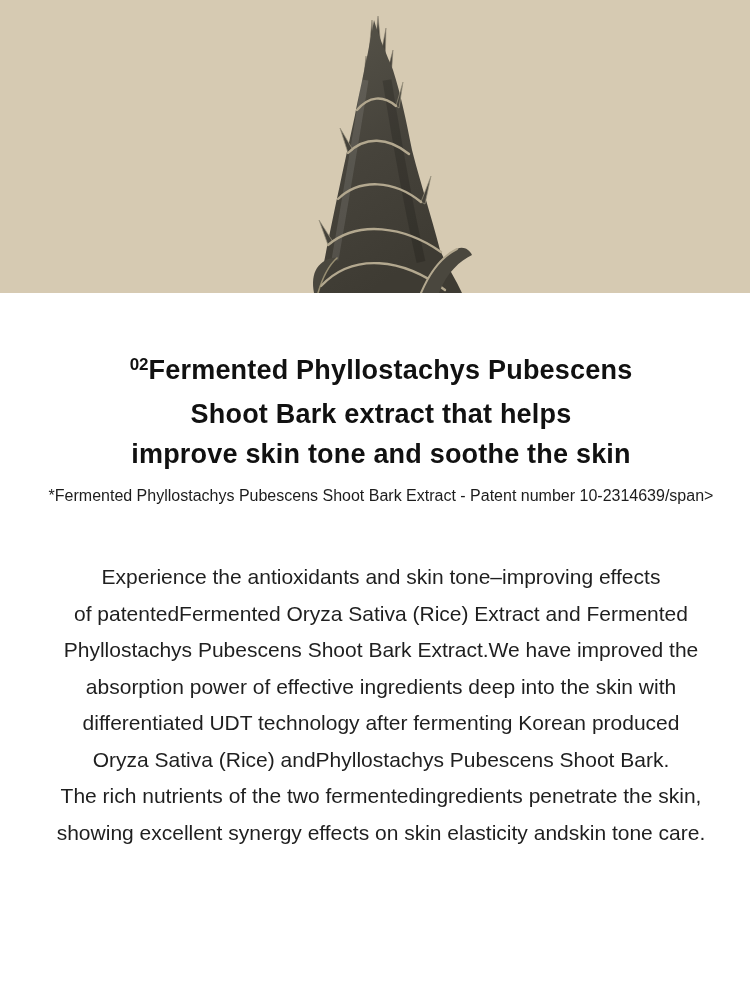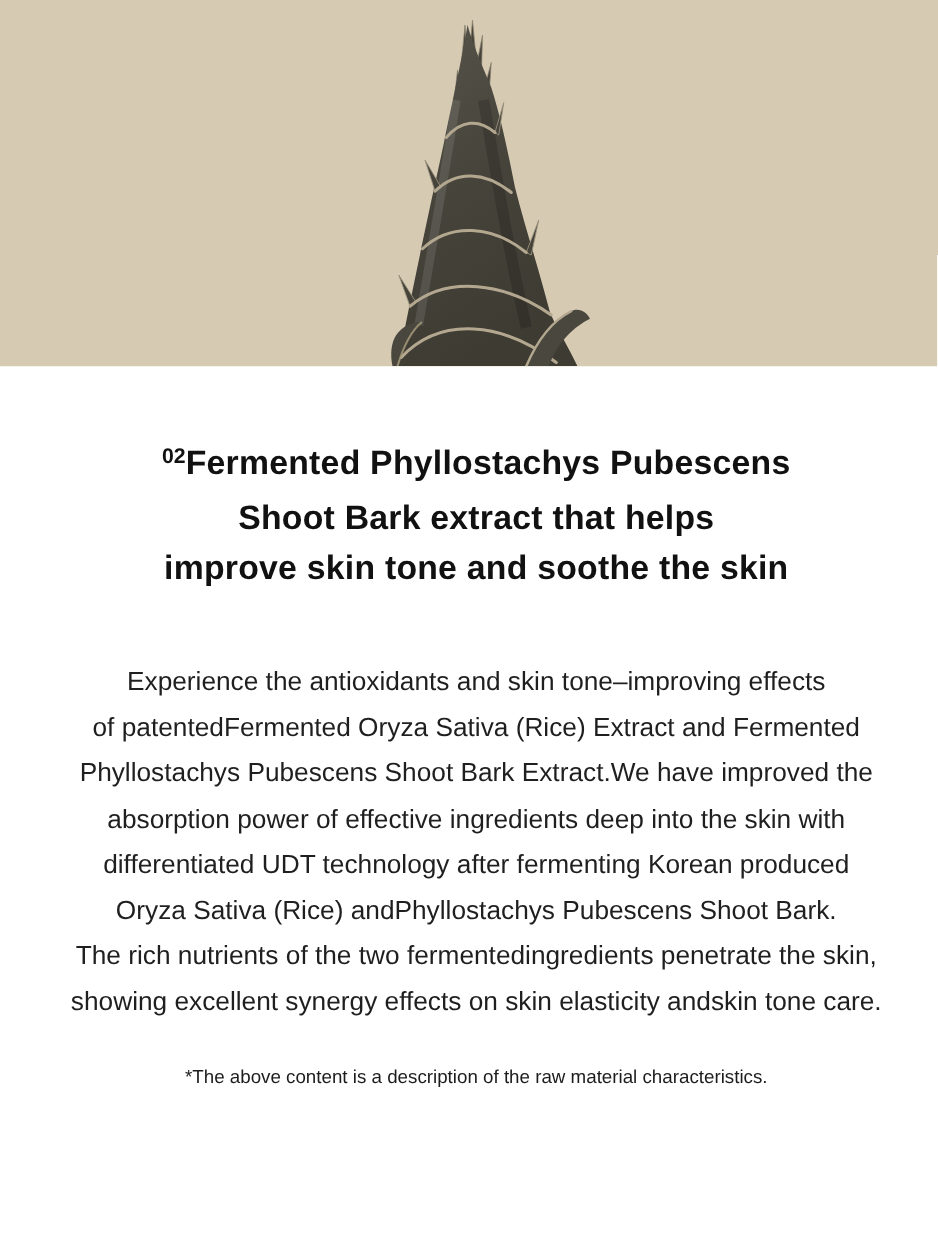--- a/index.html
+++ b/index.html
@@ -125,26 +125,26 @@
       <path d="M64,258 C56,265 50,276 45,293" stroke="#aba07f" stroke-width="1.6" fill="none" stroke-linecap="round" opacity="0.8"></path>
     </svg>
   </section>
 
   <section class="content">
 
     <h1 class="heading"><span class="sup">02</span><span class="preline">Fermented Phyllostachys Pubescens
 Shoot Bark extract that helps
 improve skin tone and soothe the skin</span></h1>
 
+    <p class="patent">*Fermented Phyllostachys Pubescens Shoot Bark Extract - Patent number 10-2314639/span&gt;</p>
 
     <p class="body-par preline">Experience the antioxidants and skin tone–improving effects
 of patentedFermented Oryza Sativa (Rice) Extract and Fermented
 Phyllostachys Pubescens Shoot Bark Extract.We have improved the
 absorption power of effective ingredients deep into the skin with
 differentiated UDT technology after fermenting Korean produced
 Oryza Sativa (Rice) andPhyllostachys Pubescens Shoot Bark.
 The rich nutrients of the two fermentedingredients penetrate the skin,
 showing excellent synergy effects on skin elasticity andskin tone care.</p>
 
-    <p class="footnote">*The above content is a description of the raw material characteristics.</p>
 
   </section>
 </div>
 
 </body></html>

